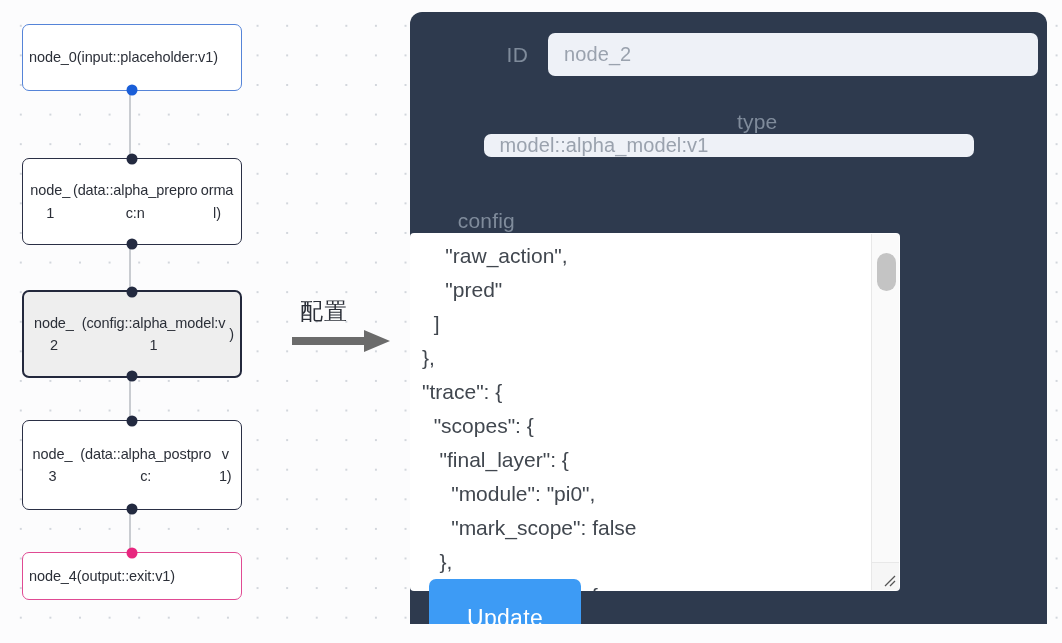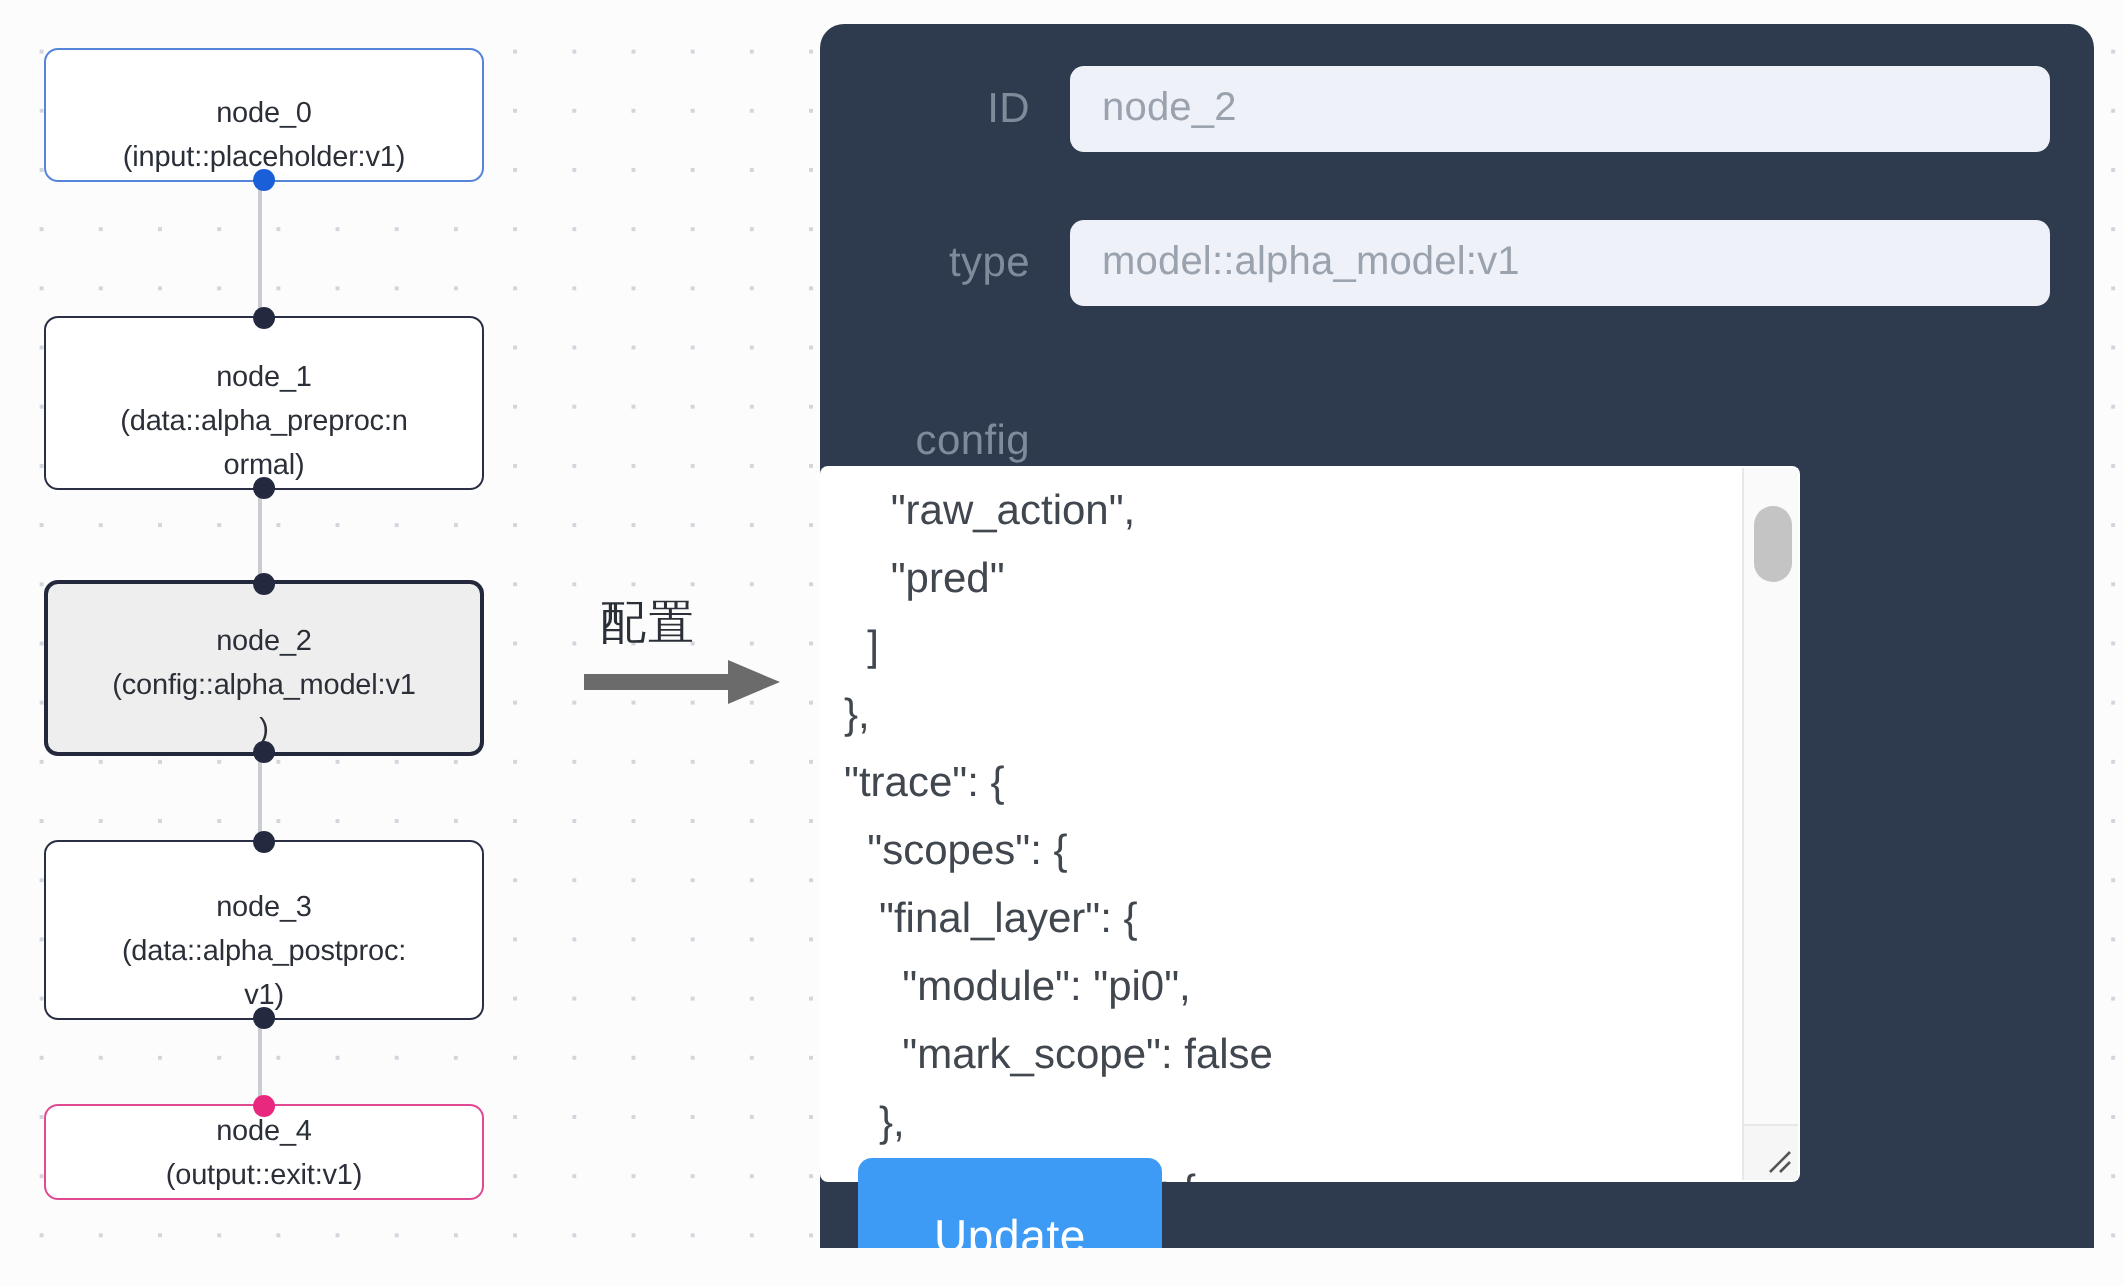--- a/index.html
+++ b/index.html
@@ -42,23 +42,23 @@
     z-index: 1;
   }
 
   .node {
     position: absolute;
     box-sizing: border-box;
     border-radius: 7px;
     background: #ffffff;
     border: 1.6px solid #2a2f45;
     display: flex;
-    flex-direction: column;
+    flex-direction: row;
     align-items: center;
-    justify-content: flex-end;
+    justify-content: flex-start;
     text-align: center;
     z-index: 3;
     padding: 0 6px;
     color: #2b2f38;
     font-size: 14.5px;
     line-height: 1.52;
     letter-spacing: -0.1px;
   }
   .node .nline { display: block; white-space: normal; word-break: break-all; }
 
@@ -118,21 +118,21 @@
 
   .field-row {
     position: absolute;
     left: 0;
     width: 100%;
     height: 43px;
     display: flex;
     align-items: center;
   }
   .field-label {
-    width: 125px;
+    width: 138px;
     text-align: right;
     padding-right: 20px;
     box-sizing: border-box;
     color: #7f8b9b;
     font-size: 21px;
     letter-spacing: 0.2px;
   }
   .field-input {
     box-sizing: border-box;
     height: 43px;
@@ -143,21 +143,21 @@
     color: #9aa2ae;
     font-size: 20px;
     font-family: "Liberation Sans", sans-serif;
     padding: 0 16px;
     letter-spacing: 0.1px;
     outline: none;
   }
   .field-input::placeholder { color: #9aa2ae; opacity: 1; }
 
   #row-id   { top: 21px; }
-  #row-type { top: 98px; }
+  #row-type { top: 98px; flex-direction: column; }
 
   #row-config {
     position: absolute;
     top: 175px;
     left: 0;
     width: 100%;
     display: flex;
     align-items: flex-start;
     flex-direction: column;
   }

